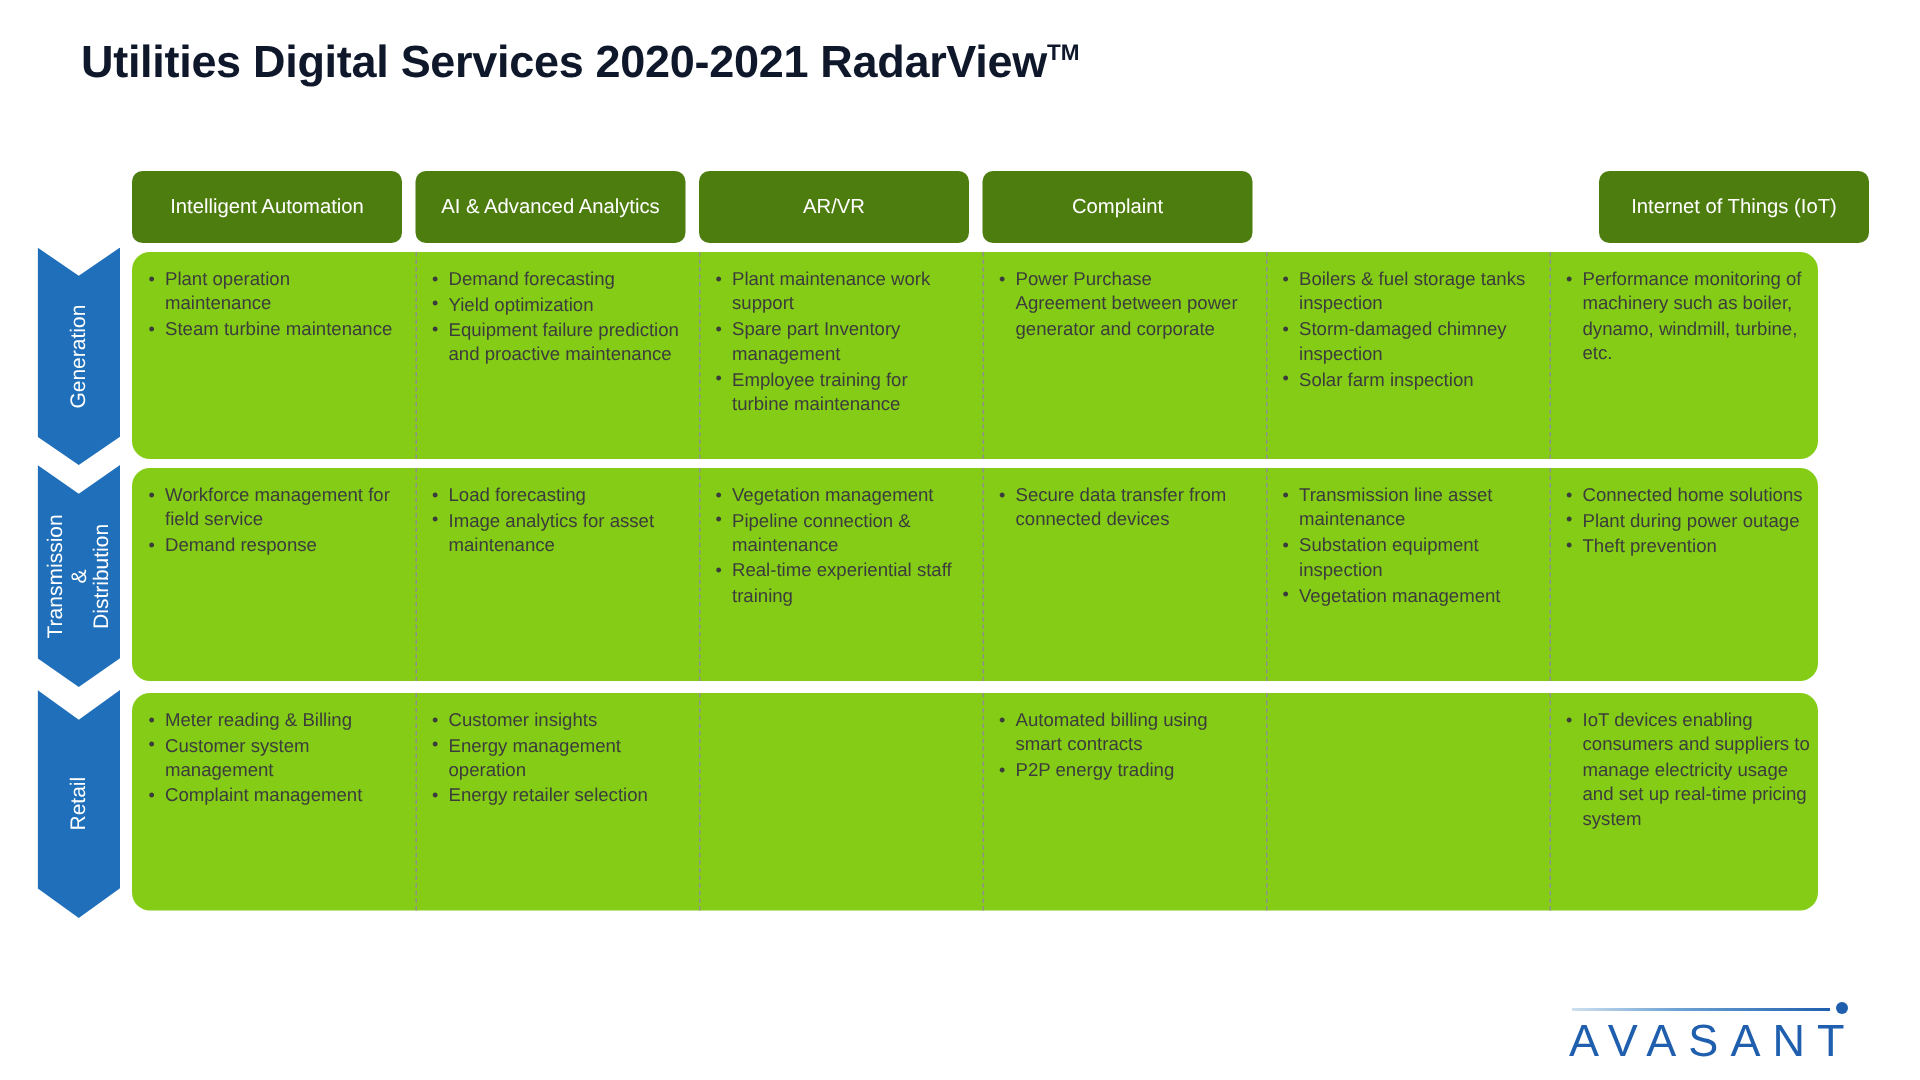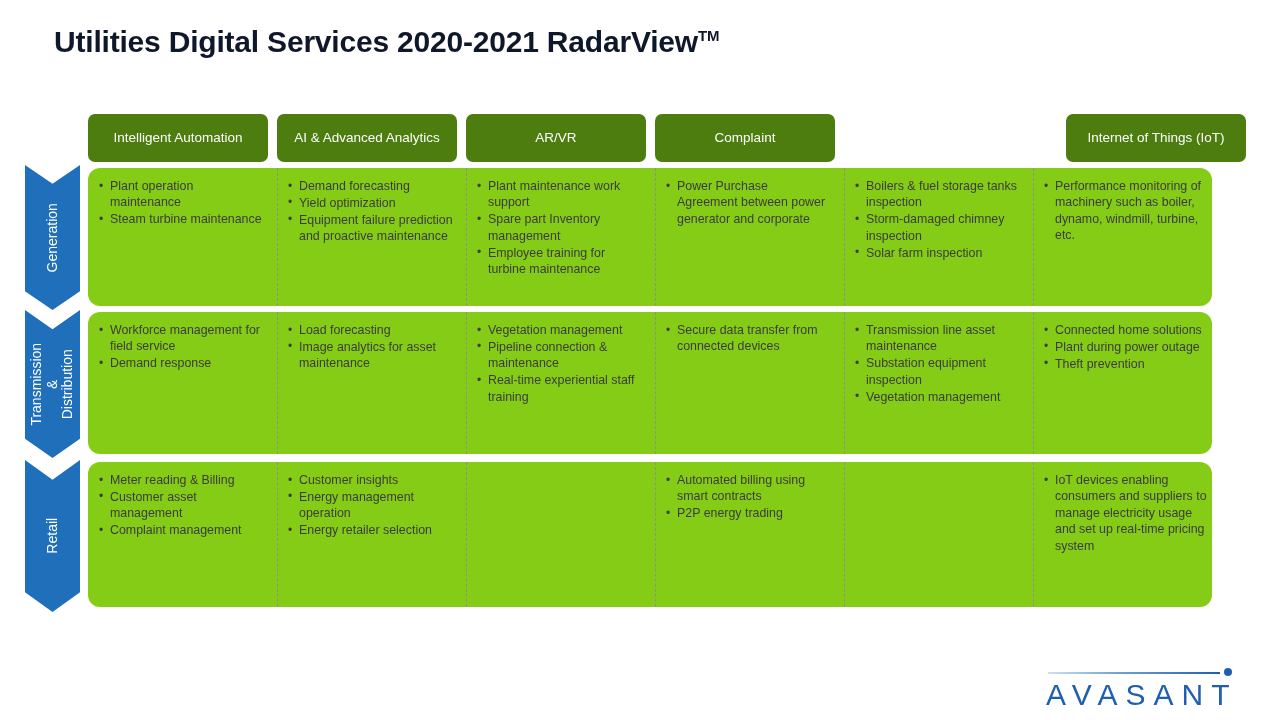--- a/index.html
+++ b/index.html
@@ -275,21 +275,21 @@
         </ul>
       </div>
     </div>
     <div class="row-arrow r3" style="top: 460px; height: 152px;">
       <div class="arrow-label">Retail</div>
     </div>
     <div class="row-panel" style="top: 462px; height: 145px;">
       <div class="cell" style="left: 0px; width: 180px; height: 145px;">
         <ul class="bullets">
           <li>Meter reading &amp; Billing</li>
-          <li>Customer asset management</li>
+          <li>Customer system management</li>
           <li>Complaint management</li>
         </ul>
       </div>
       <div class="cell divided" style="left: 189px; width: 180px; height: 145px;">
         <ul class="bullets">
           <li>Customer insights</li>
           <li>Energy management operation</li>
           <li>Energy retailer selection</li>
         </ul>
       </div>

